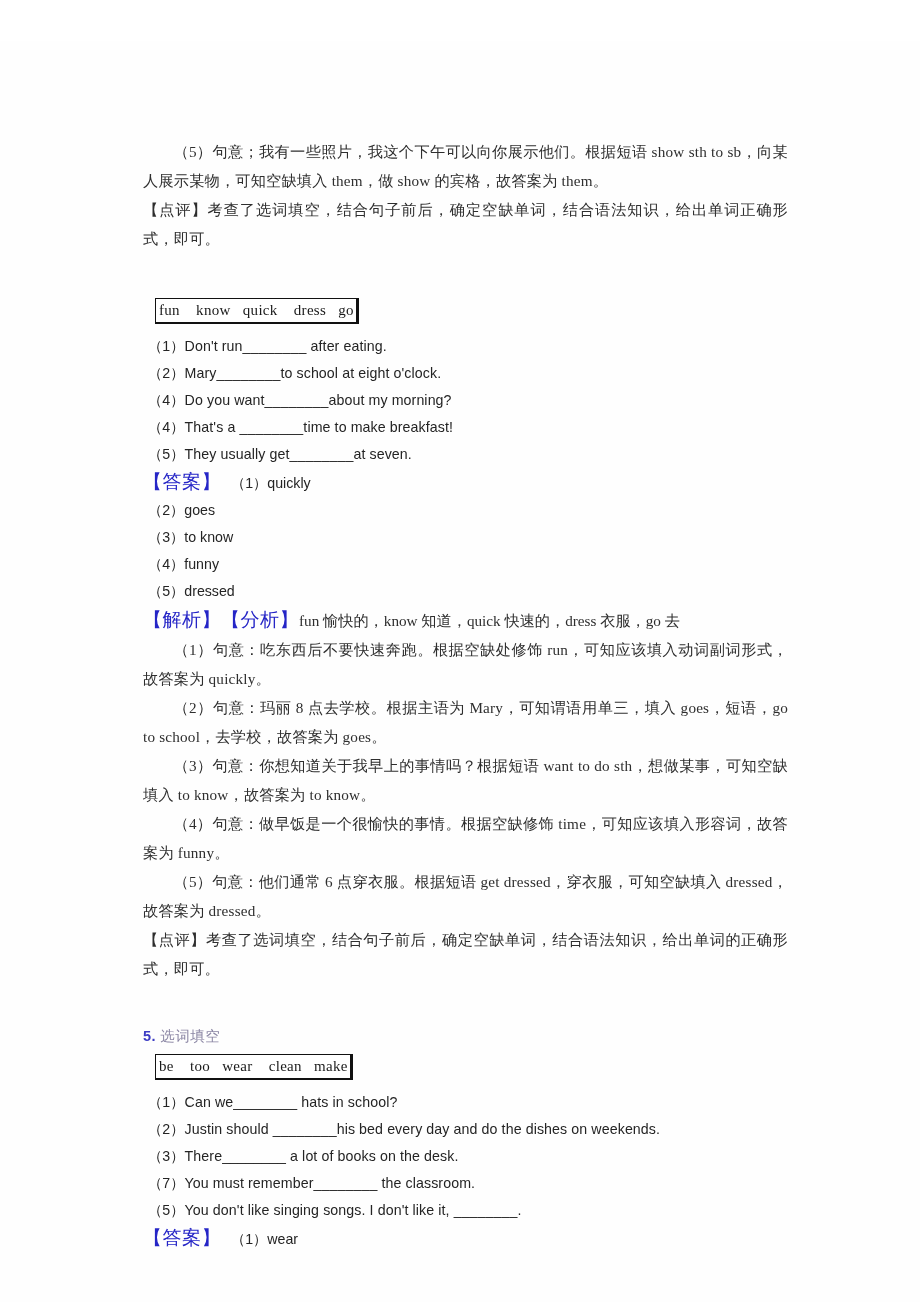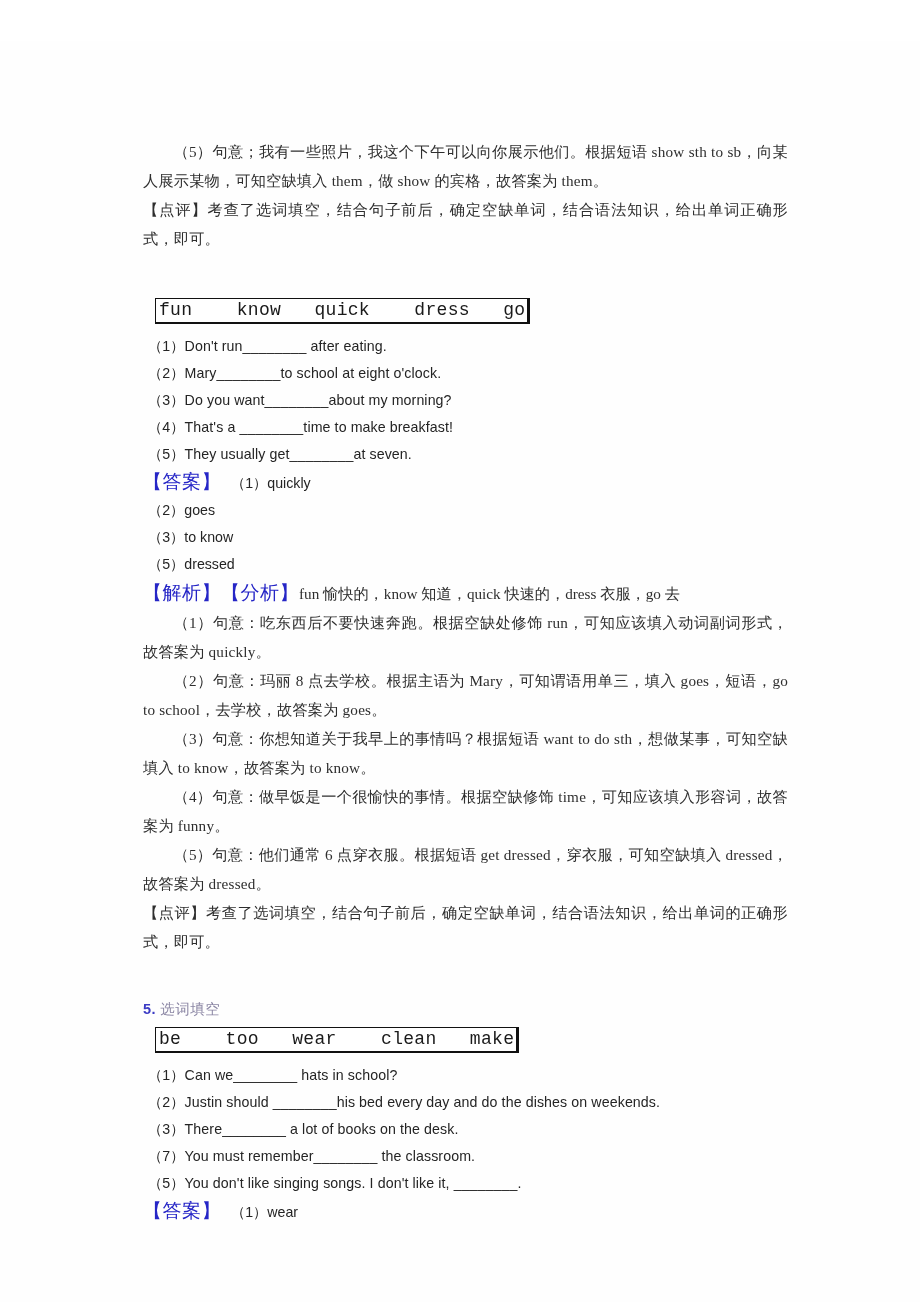--- a/index.html
+++ b/index.html
@@ -71,22 +71,22 @@
   .wordbox {
     display: inline-block;
     border: 1.5px solid #111;
     border-right-width: 3px;
     border-bottom-width: 2px;
     padding: 1px 2px 2px 3px;
     margin: 5px 0 2px 12px;
     background: #fff;
   }
   .wordbox .boxwords {
-    font-family: Liberation Mono, monospace;
-    font-size: 18px;
+    font-family: Liberation Serif, serif;
+    font-size: 15px;
     line-height: 20px;
     color: #1a1a1a;
     white-space: pre;
     letter-spacing: 0.3px;
   }
 
   
   .qline {
     font-family: "Liberation Sans", "DejaVu Sans", sans-serif;
     font-size: 14.2px;
@@ -146,27 +146,28 @@
     
 
     <div class="wordbox">
       <div class="boxwords">fun    know   quick    dress   go</div>
     </div>
 
     <div class="gap-sm"></div>
 
     <p class="qline">（1）Don't run________ after eating.</p>
     <p class="qline">（2）Mary________to school at eight o'clock.</p>
-    <p class="qline">（3）Do you want________about my morning?</p>
+    <p class="qline">（4）Do you want________about my morning?</p>
     <p class="qline">（4）That's a ________time to make breakfast!</p>
     <p class="qline">（5）They usually get________at seven.</p>
 
     <p class="ansline firstline"><span class="tag-blue">【答案】</span><span class="ans-gap"></span><span>（1）quickly</span></p>
     <p class="ansline">（2）goes</p>
     <p class="ansline">（3）to know</p>
+    <p class="ansline">（4）funny</p>
     <p class="ansline">（5）dressed</p>
 
     <p class="analysis-head"><span class="tag-blue">【解析】</span><span class="tag-blue">【分析】</span><span>fun 愉快的，know 知道，quick 快速的，dress 衣服，go 去</span></p>
 
     <p class="para indent">（1）句意：吃东西后不要快速奔跑。根据空缺处修饰 run，可知应该填入动词副词形式，故答案为 quickly。</p>
     <p class="para indent">（2）句意：玛丽 8 点去学校。根据主语为 Mary，可知谓语用单三，填入 goes，短语，go to school，去学校，故答案为 goes。</p>
     <p class="para indent">（3）句意：你想知道关于我早上的事情吗？根据短语 want to do sth，想做某事，可知空缺填入 to know，故答案为 to know。</p>
     <p class="para indent">（4）句意：做早饭是一个很愉快的事情。根据空缺修饰 time，可知应该填入形容词，故答案为 funny。</p>
     <p class="para indent">（5）句意：他们通常 6 点穿衣服。根据短语 get dressed，穿衣服，可知空缺填入 dressed，故答案为 dressed。</p>
 

